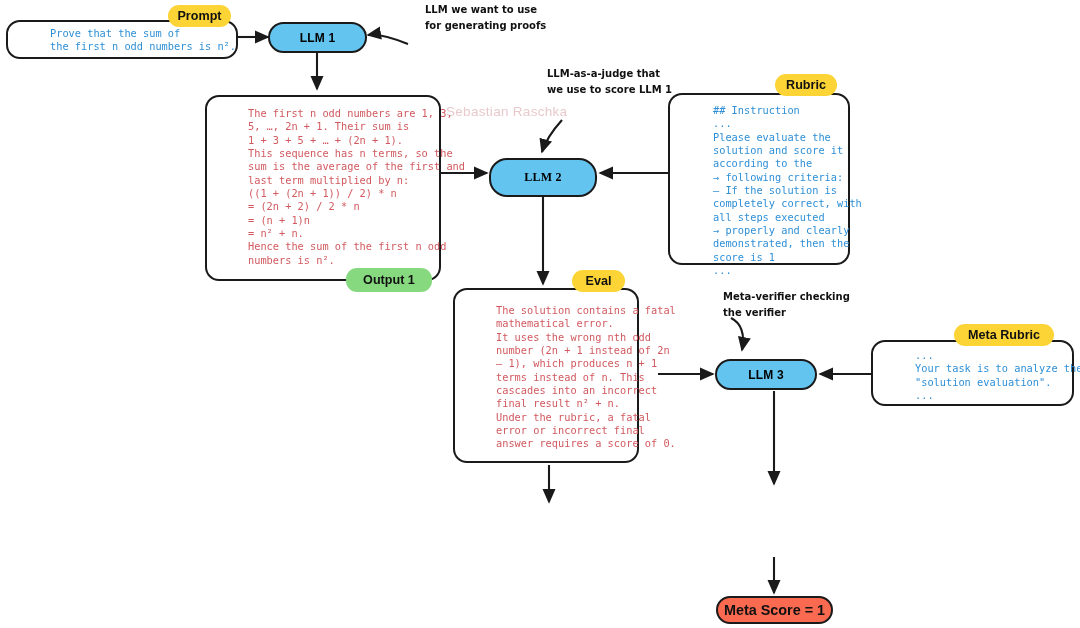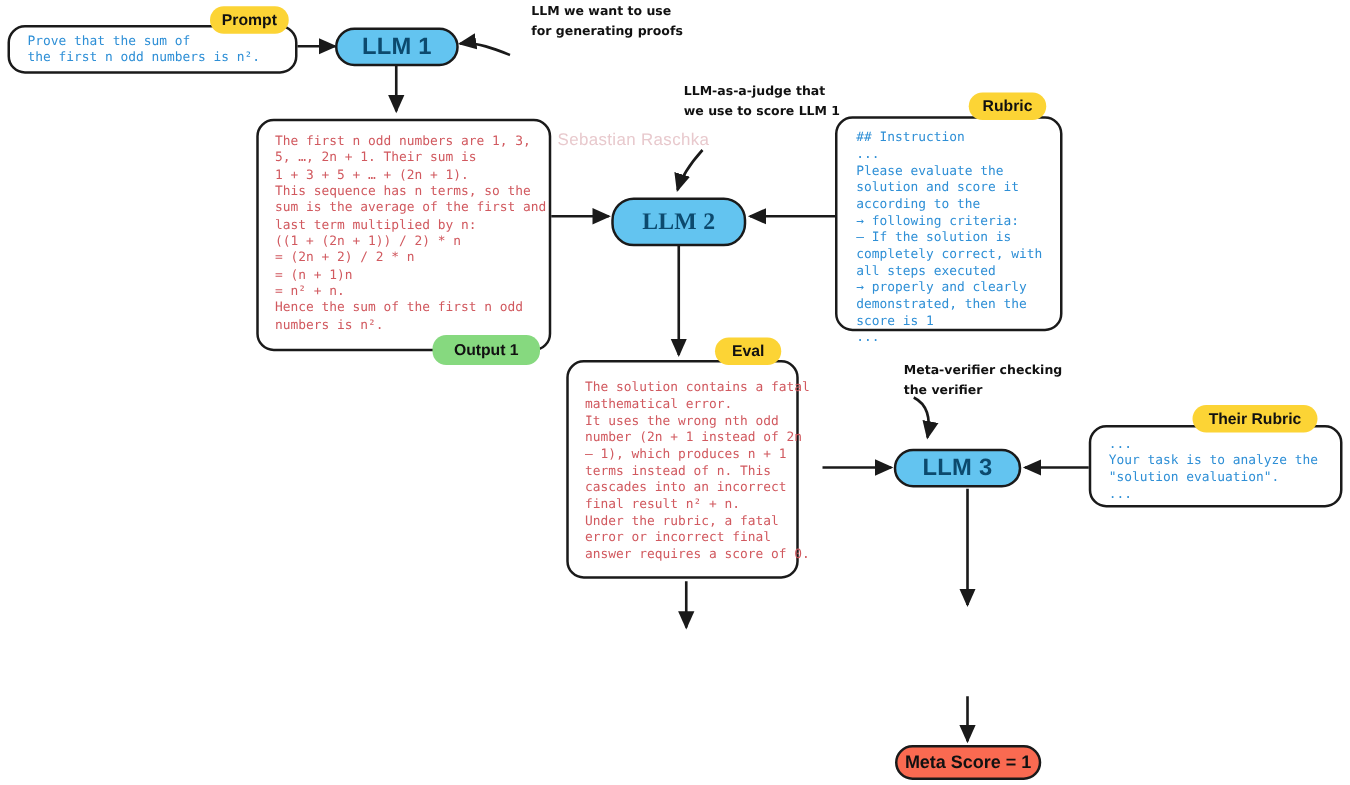--- a/index.html
+++ b/index.html
@@ -30,20 +30,21 @@
     border-radius: 14px;
     background: #ffffff;
     z-index: 3;
   }
   .box .btext {
     font-family: "DejaVu Sans Mono", monospace;
     font-size: 10.3px;
     line-height: 13.35px;
     white-space: pre;
     letter-spacing: 0px;
+    margin-left: 28px;
   }
   .red  .btext { color: #d1595f; }
   .blue .btext { color: #2e8fd6; }
 
   
   .tag {
     position: absolute;
     box-sizing: border-box;
     border-radius: 11px;
     color: #111111;
@@ -59,23 +60,23 @@
   .tag.yellow { background: #fcd435; }
   .tag.green  { background: #86d97f; }
 
   
   .node {
     position: absolute;
     box-sizing: border-box;
     background: #63c4f0;
     border: 2.2px solid #1a1a1a;
     border-radius: 18px;
-    color: #0c4a6e;
-    font-weight: bold;
-    font-size: 19px;
+    color: #000000;
+    font-weight: bold;
+    font-size: 12px;
     display: flex;
     align-items: center;
     justify-content: center;
     z-index: 5;
     letter-spacing: .2px;
   }
   
   .score {
     position: absolute;
     box-sizing: border-box;
@@ -250,18 +251,18 @@
   <div class="node" style="left:715px; top:359px; width:102px; height:31px;">LLM 3</div>
   <div class="annot" style="left:723px; top:289px;">Meta-verifier checking
 the verifier</div>
 
   <div class="box blue" style="left:871px; top:340px; width:203px; height:66px;">
     <div class="btext" style="position:absolute; left:14px; top:7px;">...
 Your task is to analyze the
 "solution evaluation".
 ...</div>
   </div>
-  <div class="tag yellow" style="left:954px; top:324px; width:100px; height:22px;">Their Rubric</div>
+  <div class="tag yellow" style="left:954px; top:324px; width:100px; height:22px;">Meta Rubric</div>
 
 
   <div class="score" style="left:716px; top:596px; width:117px; height:28px;">Meta Score = 1</div>
 
 </div>
 
 </body></html>

